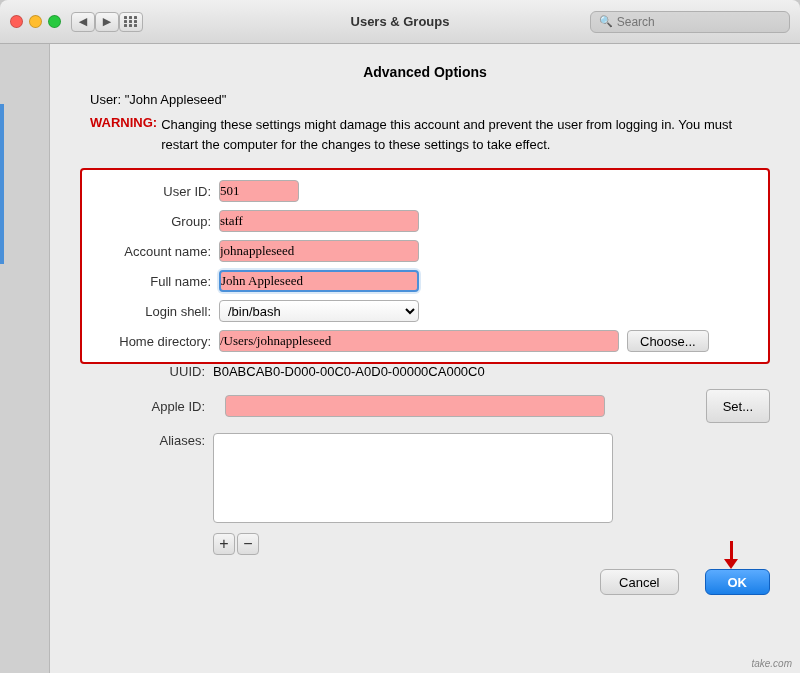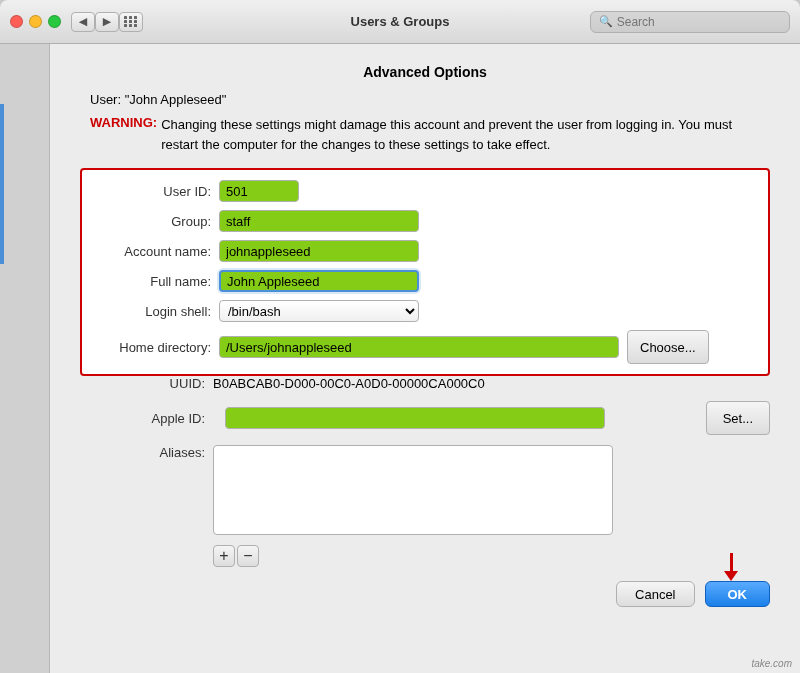--- a/index.html
+++ b/index.html
@@ -206,24 +206,25 @@
       margin-right: 8px;
       font-size: 13px;
       color: #333;
       flex-shrink: 0;
     }
 
     .form-input {
       height: 22px;
       border: 1px solid #b0b0b0;
       border-radius: 4px;
-      padding: 2px 6px;
-      font-size: 13px;
-      background: #84cc16;
+      padding: 2px 0;
+      font-size: 13px;
+      background: #fca5a5;
       outline: none;
+      font-family: Liberation Serif, serif;
     }
 
     .input-short { width: 80px; }
     .input-medium { width: 200px; }
     .input-long { width: 400px; }
     .input-focused {
       border: 2px solid #4a90d9;
       box-shadow: 0 0 0 2px rgba(74, 144, 217, 0.2);
     }
 
@@ -239,21 +240,21 @@
     }
 
     .home-dir-row {
       display: flex;
       align-items: center;
     }
 
     .choose-btn {
       margin-left: 8px;
       padding: 2px 12px;
-      height: 34px;
+      height: 22px;
       background: linear-gradient(to bottom, #f5f5f5, #ddd);
       border: 1px solid #b0b0b0;
       border-radius: 4px;
       font-size: 13px;
       cursor: pointer;
     }
 
     
     .uuid-row {
       display: flex;
@@ -336,21 +337,21 @@
       cursor: pointer;
       color: #333;
       line-height: 1;
     }
 
     
     .bottom-row {
       display: flex;
       justify-content: flex-end;
       align-items: center;
-      gap: 10px;
+      gap: 26px;
       margin-top: 4px;
       position: relative;
     }
 
     .cancel-btn {
       padding: 4px 18px;
       height: 26px;
       background: linear-gradient(to bottom, #f5f5f5, #ddd);
       border: 1px solid #b0b0b0;
       border-radius: 6px;

